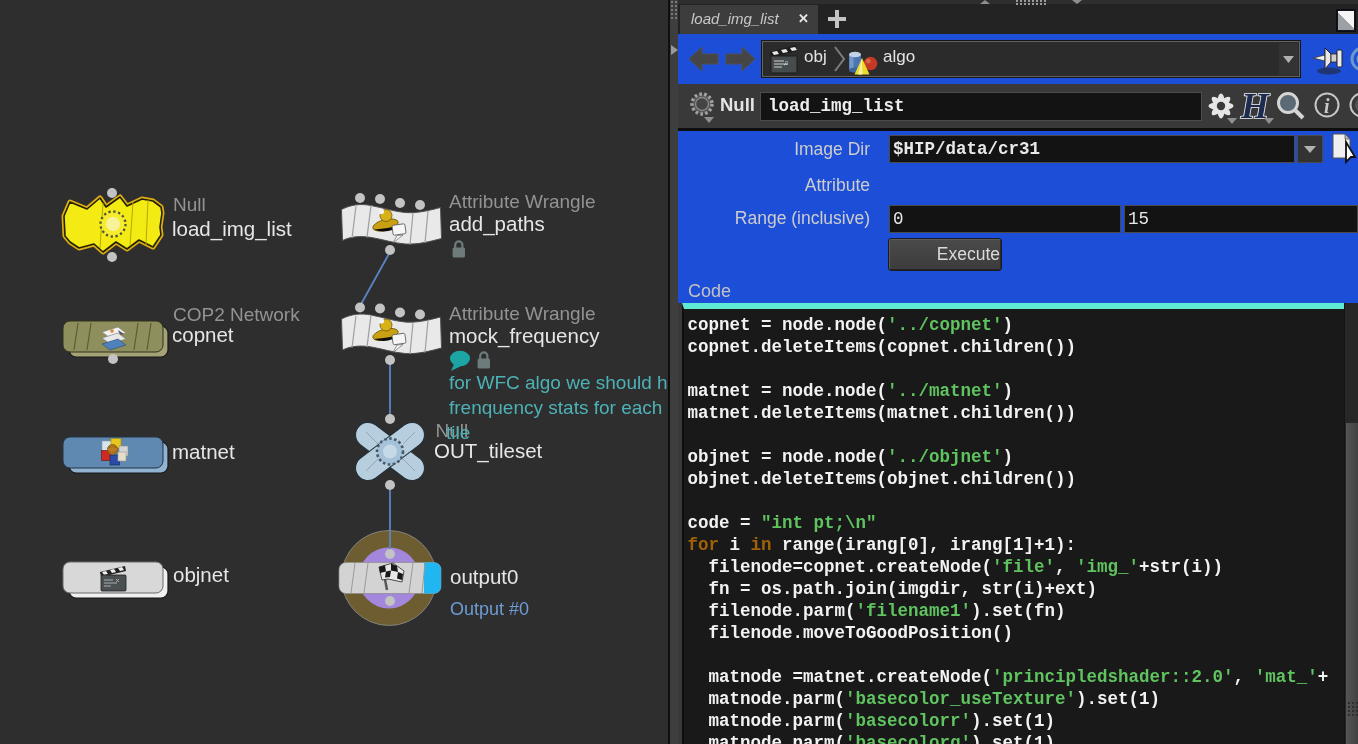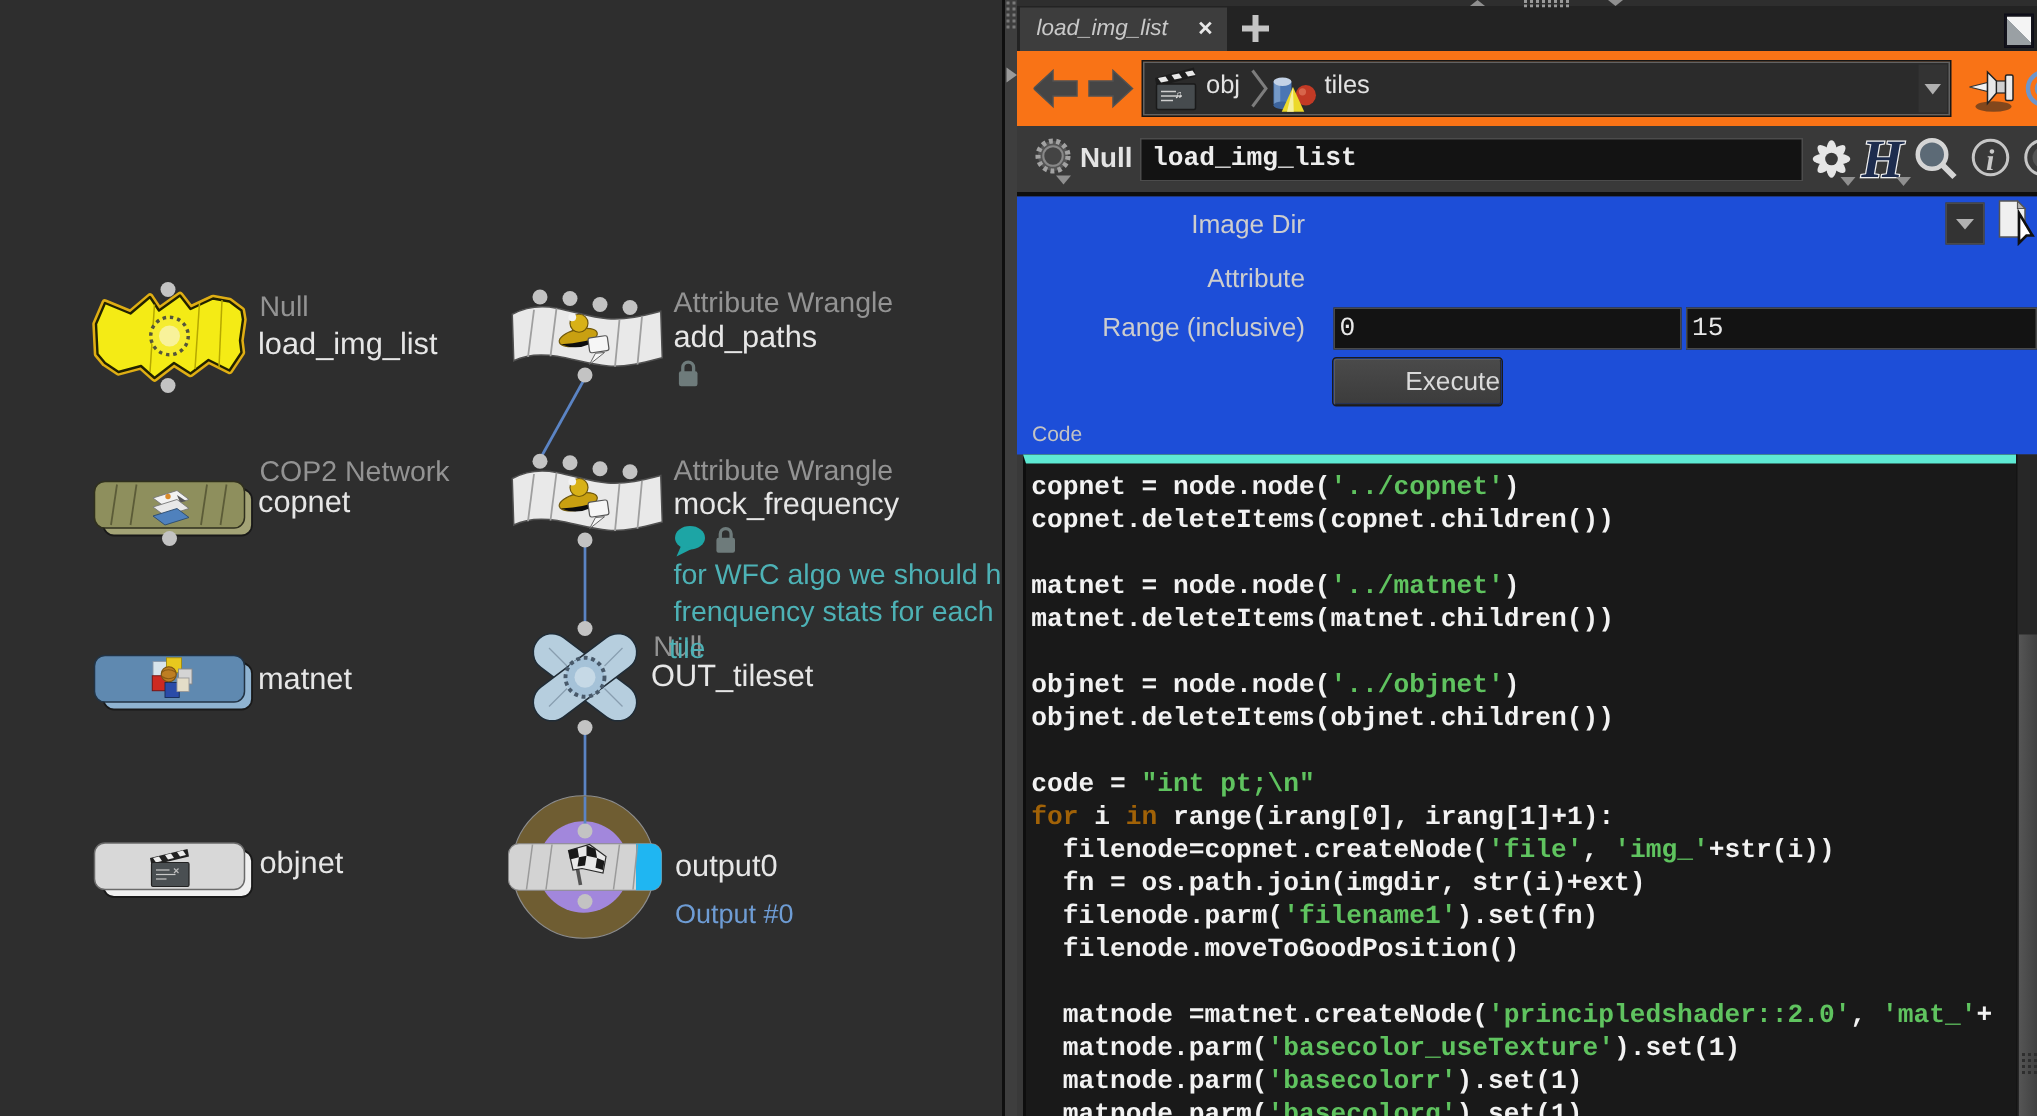--- a/index.html
+++ b/index.html
@@ -6,31 +6,31 @@
   #net{position:absolute;left:0;top:0;}
   #divider{position:absolute;left:668px;top:0;width:9px;height:744px;background:#3e3e3e;border-left:2px solid #0f0f0f;border-right:1px solid #1a1a1a;}
   #right{position:absolute;left:678px;top:0;width:680px;height:744px;background:#393939;}
   #tabbar{position:absolute;left:0;top:0;width:680px;height:34px;background:#232323;}
   #tab{position:absolute;left:2px;top:5px;width:138px;height:29px;background:#3d3d3d;color:#c9c9c9;font-style:italic;font-size:15px;line-height:28px;padding-left:11px;box-sizing:border-box;}
   #tab .x{position:absolute;right:9px;top:0px;font-style:normal;font-size:13px;font-weight:bold;color:#e8e8e8;}
   #plus{position:absolute;left:150px;top:10px;width:18px;height:18px;}
   #plus:before{content:"";position:absolute;left:7px;top:0;width:4px;height:18px;background:#c4c4c4;}
   #plus:after{content:"";position:absolute;left:0;top:7px;width:18px;height:4px;background:#c4c4c4;}
   #winicon{position:absolute;left:659px;top:10px;width:16px;height:19px;background:linear-gradient(225deg,#f4f4f4 50%,#9aa0a4 50%);border:1px solid #14141c;outline:1px solid #0d0d18;}
-  #toolrow{position:absolute;left:0;top:34px;width:680px;height:50px;background:#f97316;}
+  #toolrow{position:absolute;left:0;top:34px;width:680px;height:50px;background:#1d4ed8;}
   #bc{position:absolute;left:84px;top:7px;width:538px;height:36px;background:#2b2b2b;border:1px solid #626262;outline:1px solid #161616;box-sizing:border-box;color:#e3e3e3;font-size:17px;}
   #bc .dd{position:absolute;right:1px;top:1px;width:19px;height:32px;background:#333;}
   #namerow{position:absolute;left:0;top:84px;width:680px;height:44px;background:#393939;border-bottom:3px solid #0e0e0e;box-sizing:content-box;}
   #nulllbl{position:absolute;left:42px;top:8px;font-weight:bold;font-size:18.5px;color:#e4e4e4;line-height:26px;}
   #namefield{position:absolute;left:82px;top:8px;width:442px;height:29px;background:#131313;border:1px solid #4c4c4c;box-sizing:border-box;font-family:"Liberation Mono",monospace;font-weight:bold;font-size:17.5px;color:#ededed;line-height:27px;padding-left:7px;}
   #params{position:absolute;left:0;top:131px;width:680px;height:172px;background:#1d4ed8;}
   .plabel{position:absolute;width:192px;text-align:right;font-size:17.5px;color:#cdcdcd;}
   .pfield{position:absolute;background:#131313;border:1px solid #4a4a4a;box-sizing:border-box;font-family:"Liberation Mono",monospace;font-size:17.5px;color:#e8e8e8;padding-left:3px;}
   #execbtn{position:absolute;left:211px;top:108px;width:112px;height:31px;background:linear-gradient(#4a4a4a,#3c3c3c);border:1px solid #5c5c5c;border-bottom-color:#232323;border-right-color:#2a2a2a;outline:1px solid #1c1c1c;box-sizing:border-box;color:#dadada;font-size:17.5px;text-align:right;line-height:28px;border-radius:2px;}
-  #codelbl{position:absolute;left:10px;top:150px;font-size:14px;color:#c3c3c3;}
+  #codelbl{position:absolute;left:10px;top:150px;font-size:18px;color:#c3c3c3;}
   #codebox{position:absolute;left:4px;top:303px;width:662px;height:441px;background:#191919;border-top:6px solid #5eead4;border-left:2px solid #0e0e0e;box-sizing:border-box;overflow:hidden;}
   #code{margin:0;padding:5px 0 0 3.5px;font-family:"Liberation Mono",monospace;font-weight:bold;font-size:17.5px;line-height:22px;color:#f2f2f2;}
   #code .s{color:#5fc35f;} #code .k{color:#a16207;font-weight:bold;}
   #sbar{position:absolute;left:666px;top:303px;width:14px;height:441px;background:#272727;border-left:1px solid #141414;}
   #sthumb{position:absolute;left:1px;top:120px;width:13px;height:321px;background:linear-gradient(90deg,#555 0%,#3f3f3f 100%);}
 </style></head>
 <body>
 <div id="root">
   <svg id="net" width="668" height="744" viewBox="0 0 668 744">
     <defs>
@@ -307,21 +307,21 @@
         <svg width="36" height="34" style="position:absolute;left:84px;top:4px;">
           <rect x="2" y="8" width="12" height="16" rx="1" fill="#4a76b4"></rect>
           <rect x="2.5" y="9" width="4" height="15" fill="#7fa3cc" opacity="0.8"></rect>
           <ellipse cx="8" cy="24.2" rx="6" ry="2.6" fill="#3c639c"></ellipse>
           <ellipse cx="8" cy="8.5" rx="6" ry="2.8" fill="#c3d2e6"></ellipse>
           <circle cx="23.5" cy="17.5" r="6.8" fill="#c23a25"></circle>
           <circle cx="21.3" cy="15.2" r="2.4" fill="#d96a50" opacity="0.9"></circle>
           <polygon points="15,12 7.5,28.5 22.5,28.5" fill="#ecd92a"></polygon>
           <polygon points="15,12 11,28.5 15.5,28.5" fill="#f6f0a0"></polygon>
         </svg>
-        <span style="position:absolute;left:120px;top:5px;">tiles</span>
+        <span style="position:absolute;left:120px;top:5px;">algo</span>
         <div class="dd"><svg width="19" height="32">
               <polygon points="4,13 15,13 9.5,20" fill="#b0b0b0"></polygon>
             </svg></div>
       </div>
       <svg width="32" height="30" style="position:absolute;left:634px;top:12px;">
         <ellipse cx="17" cy="25" rx="12" ry="3.5" fill="#222" opacity="0.55"></ellipse>
         <polygon points="1,12 13,9 13,15" fill="#f2f2f2" stroke="#333" stroke-width="0.8"></polygon>
         <polygon points="13,2 19,8 19,16 13,23 13,2" fill="#e8e8e8" stroke="#222" stroke-width="1"></polygon>
         <rect x="19" y="8" width="6" height="8" fill="#cfcfcf" stroke="#222" stroke-width="0.8"></rect>
         <rect x="25" y="4" width="5" height="17" rx="1" fill="#ececec" stroke="#222" stroke-width="1"></rect>
@@ -361,20 +361,21 @@
 
         <circle cx="125" cy="21" r="11.5" fill="none" stroke="#c6c6c6" stroke-width="2"></circle>
         <text x="122" y="29" font-family="Liberation Serif" font-style="italic" font-weight="bold" font-size="20" fill="#c9c9c9">i</text>
 
         <circle cx="160" cy="21" r="11.5" fill="none" stroke="#c6c6c6" stroke-width="2"></circle>
         <circle cx="160" cy="21" r="7" fill="#555"></circle>
       </svg>
     </div>
     <div id="params">
       <div class="plabel" style="left:0;top:8px;">Image Dir</div>
+      <div class="pfield" style="left:211px;top:4px;width:406px;height:28px;font-weight:bold;line-height:26px;">$HIP/data/cr31</div>
       <div class="pfield" style="left:619px;top:4px;width:26px;height:28px;background:#333;">
           <svg width="24" height="26" style="position:absolute;left:0;top:0;">
             <polygon points="6,10 18,10 12,17" fill="#b2b2b2"></polygon>
           </svg>
         </div>
       <svg width="27" height="34" style="position:absolute;left:653px;top:1px;">
         <path d="M2,2 L14,2 L19,7 L19,26 L2,26 Z" fill="#f0f0f0" stroke="#555" stroke-width="1"></path>
         <path d="M14,2 L14,7 L19,7 Z" fill="#b5b5b5" stroke="#555" stroke-width="0.8"></path>
         <polygon points="15,10 15,30 20,25 24,25" fill="#fff" stroke="#111" stroke-width="1.8"></polygon>
       </svg>

